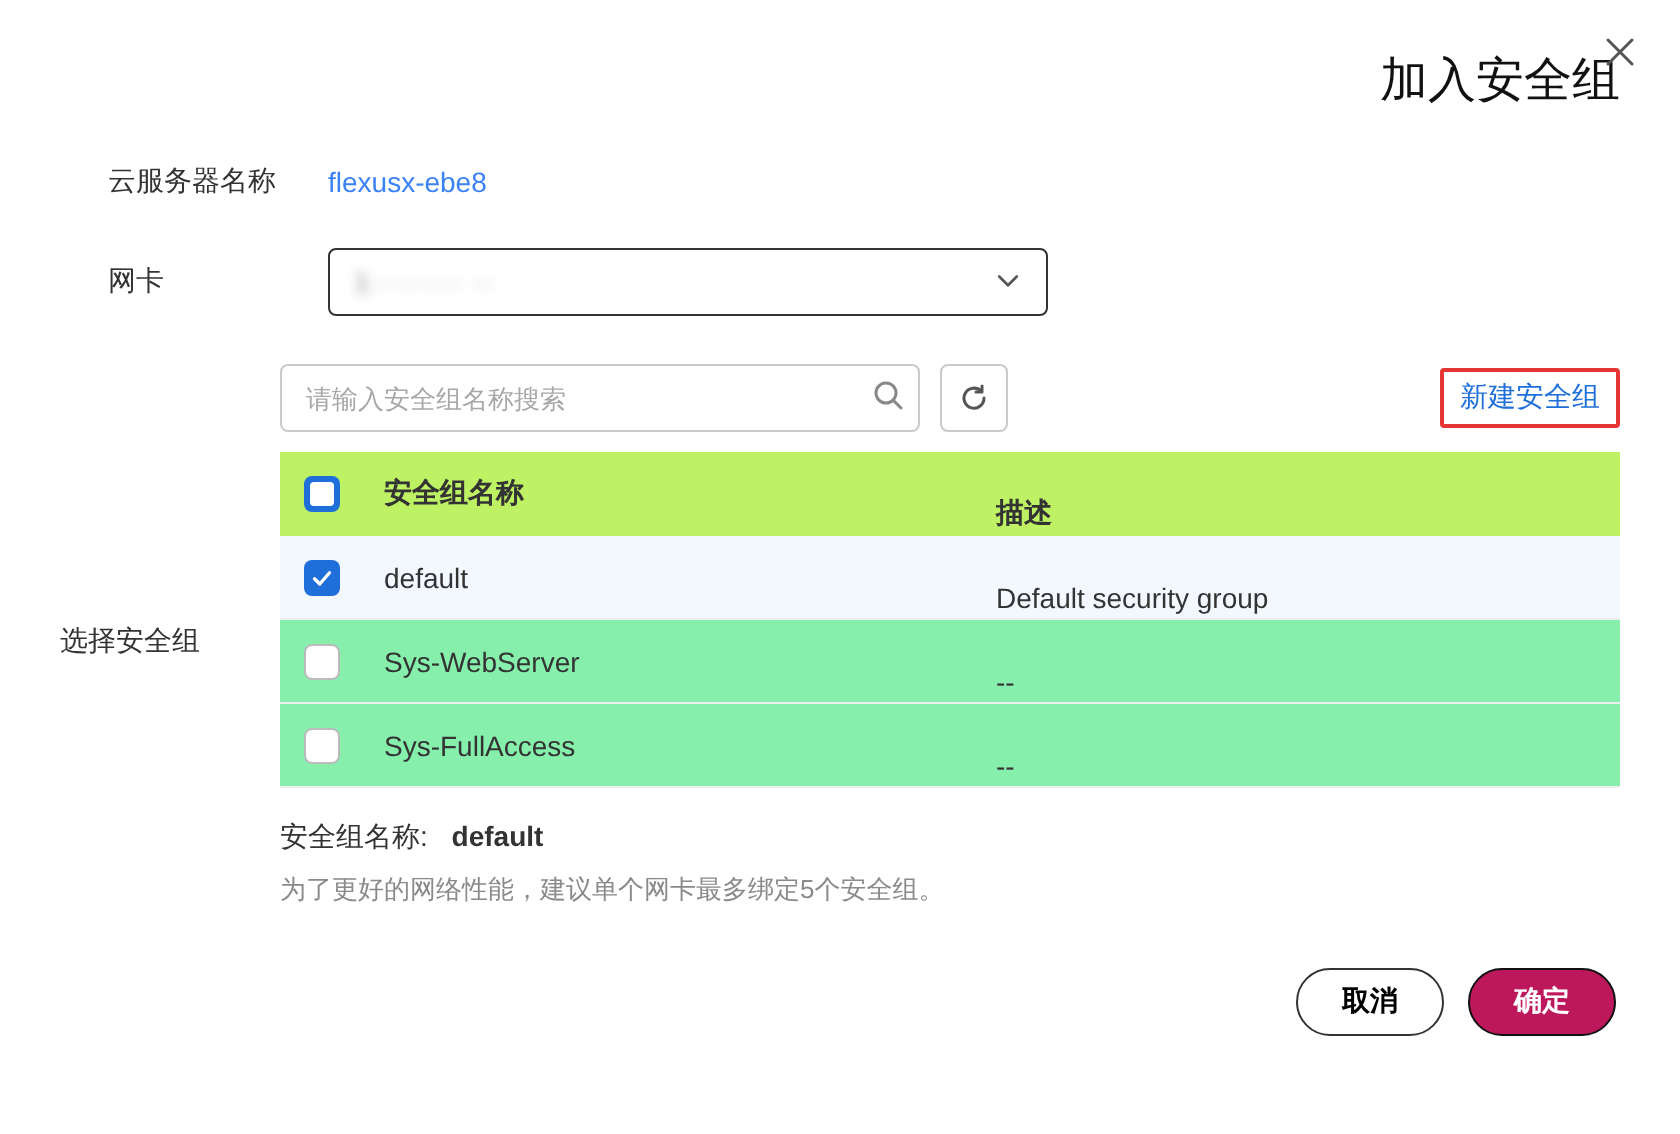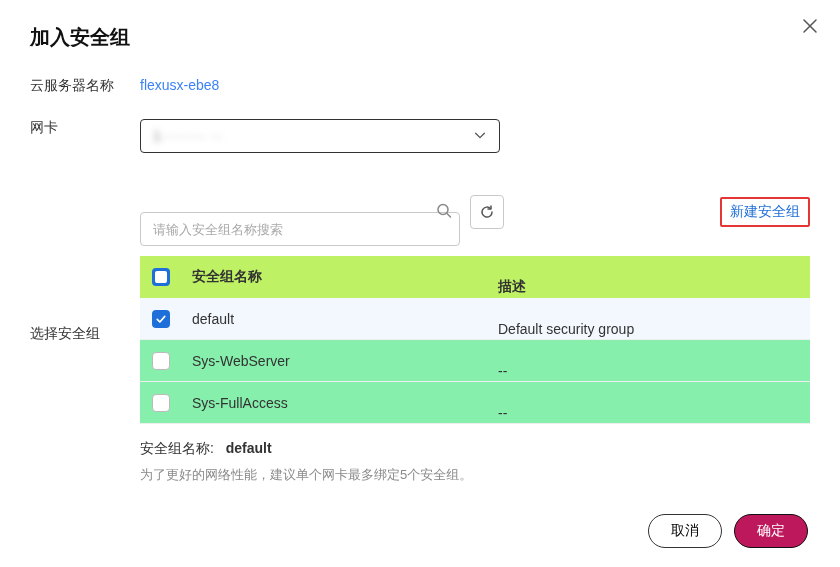--- a/index.html
+++ b/index.html
@@ -18,31 +18,32 @@
   }
   .close-btn {
     position: absolute;
     top: 18px;
     right: 22px;
     cursor: pointer;
     color: #555;
   }
   .close-btn svg { width: 16px; height: 16px; display:block; }
   h1.title {
-    font-size: 20px;
-    font-weight: 700;
+    font-size: 24px;
+    font-weight: 400;
     margin: 0 0 26px 0;
     color: #111;
+    text-align: right;
   }
   .form-row {
     display: flex;
     align-items: center;
     margin-bottom: 24px;
   }
-  .form-row.top { align-items: flex-start; }
+  .form-row.top { align-items: center; margin-left: 24px; }
   .form-label {
     width: 110px;
     flex: 0 0 110px;
     color: #333;
     font-size: 14px;
     padding-top: 6px;
   }
   .form-row.top .form-label { padding-top: 0; }
   .form-value { font-size: 14px; color: #3b82f6; }
   .form-body { flex: 1; }
@@ -79,21 +80,20 @@
   }
   .search-input {
     width: 100%;
     height: 34px;
     border: 1px solid #c9c9c9;
     border-radius: 4px;
     padding: 0 34px 0 12px;
     font-size: 13px;
     outline: none;
     color: #333;
-    margin-top: 35px;
   }
   .search-input::placeholder { color: #a8a8a8; }
   .search-icon {
     position: absolute;
     right: 8px;
     top: 50%;
     transform: translateY(-50%);
     color: #888;
     pointer-events: none;
   }
@@ -181,20 +181,21 @@
     height: 34px;
     padding: 0 22px;
     border-radius: 18px;
     font-size: 14px;
     cursor: pointer;
     display: inline-flex;
     align-items: center;
     justify-content: center;
     border: 1px solid #333;
     background: #fff;
+    font-weight: bold;
   }
   .btn.primary {
     background: #be185d;
     color: #fff;
     border-color: #111;
   }
 </style>
 </head>
 <body>
 

